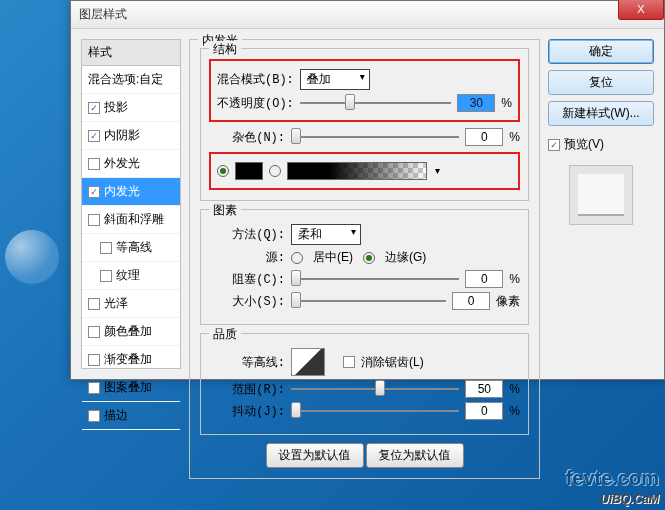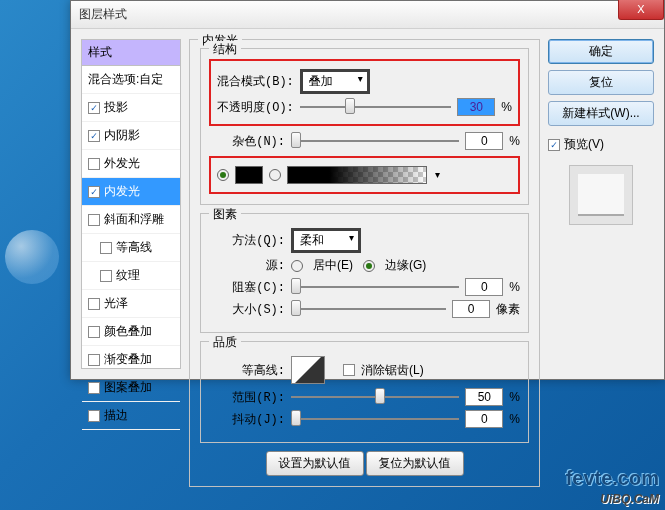--- a/index.html
+++ b/index.html
@@ -4,40 +4,40 @@
 <style>
 * { box-sizing: border-box; margin: 0; padding: 0; font-family: "Microsoft YaHei", SimSun, sans-serif; font-size: 12px; }
 body { width: 665px; height: 510px; background: linear-gradient(135deg, #2a88c9 0%, #1a6fb5 40%, #0d5a9e 100%); overflow: hidden; position: relative; }
 .bubble { position: absolute; width: 54px; height: 54px; border-radius: 50%; background: radial-gradient(circle at 30% 30%, rgba(255,255,255,0.6), rgba(150,200,240,0.3) 60%, rgba(100,170,230,0.4)); left: 5px; top: 230px; }
 .dialog { position: absolute; left: 70px; top: 0; width: 595px; height: 380px; background: #f0f0f0; border: 1px solid #707070; box-shadow: 0 0 10px rgba(0,0,0,0.3); }
 .titlebar { height: 28px; background: linear-gradient(#fdfdfd, #e8e8e8); border-bottom: 1px solid #d0d0d0; display: flex; align-items: center; padding-left: 8px; position: relative; }
 .titlebar-text { font-size: 12px; color: #333; }
 .close-btn { position: absolute; right: 0; top: -1px; width: 46px; height: 20px; background: linear-gradient(#e07070, #c83030); color: #fff; text-align: center; line-height: 18px; border: 1px solid #a02020; border-top: none; border-radius: 0 0 3px 3px; font-family: Arial; font-size: 11px; }
 .content { display: flex; padding: 10px; gap: 8px; height: calc(100% - 28px); }
 .styles-panel { width: 100px; border: 1px solid #c0c0c0; background: #fff; }
-.styles-header { background: #c4b5fd; border-bottom: 1px solid #c0c0c0; padding: 4px 6px; }
+.styles-header { background: #e5e5e5; border-bottom: 1px solid #c0c0c0; padding: 4px 6px; }
 .style-item { padding: 5px 6px; border-bottom: 1px solid #f0f0f0; display: flex; align-items: center; gap: 4px; cursor: pointer; }
 .style-item.selected { background: #3399ff; color: #fff; }
 .style-item.indent { padding-left: 18px; }
 .chk { width: 12px; height: 12px; border: 1px solid #888; background: #fff; display: inline-flex; align-items: center; justify-content: center; font-size: 9px; color: #1a5fb4; }
 .chk.checked::before { content: "✓"; }
 .main-panel { flex: 1; display: flex; flex-direction: column; gap: 6px; }
 .fieldset { border: 1px solid #c0c0c0; padding: 8px 10px 10px; position: relative; }
 .fieldset > .legend { position: absolute; top: -8px; left: 8px; background: #f0f0f0; padding: 0 4px; font-size: 12px; }
 .inner-fieldset { border: 1px solid #c0c0c0; padding: 10px 8px; margin-bottom: 8px; position: relative; }
 .inner-fieldset > .legend { position: absolute; top: -8px; left: 8px; background: #f0f0f0; padding: 0 4px; }
 .row { display: flex; align-items: center; gap: 6px; margin: 4px 0; }
 .row-label { min-width: 76px; text-align: right; font-family: Liberation Mono, monospace; }
-.dropdown { border: 3px solid #404040; background: #fff; padding: 1px 18px 1px 6px; position: relative; min-width: 70px; display: inline-block; }
+.dropdown { border: 1px solid #404040; background: #fff; padding: 1px 18px 1px 6px; position: relative; min-width: 70px; display: inline-block; }
 .dropdown::after { content: "▾"; position: absolute; right: 4px; top: 1px; font-size: 10px; }
 .slider { flex: 1; height: 18px; position: relative; display: flex; align-items: center; }
 .slider-track { flex: 1; height: 2px; background: #888; position: relative; }
 .slider-thumb { position: absolute; width: 10px; height: 16px; background: linear-gradient(#fdfdfd,#d8d8d8); border: 1px solid #888; top: -8px; border-radius: 2px; }
 .num-input { width: 38px; border: 1px solid #888; background: #fff; text-align: center; padding: 1px 2px; }
-.num-input.sel { background: #3399ff; color: #4c1d95; }
+.num-input.sel { background: #3399ff; color: #0f172a; }
 .redbox { border: 2px solid #e02020; padding: 4px 6px; }
 .colorswatch { width: 28px; height: 18px; border: 1px solid #666; display: inline-block; }
 .gradient-bar { width: 140px; height: 18px; border: 1px solid #666; background: linear-gradient(to right, #000 0%, #000 30%, transparent 100%), repeating-conic-gradient(#ccc 0 25%, #fff 0 50%) 0 0/10px 10px; display: inline-block; position: relative; }
 .gradient-bar::after { content: "▾"; position: absolute; right: -14px; top: 2px; font-size: 10px; }
 .radio-group { display: flex; gap: 10px; align-items: center; }
 .radio { width: 12px; height: 12px; border: 1px solid #666; border-radius: 50%; display: inline-flex; align-items: center; justify-content: center; }
 .radio.on::before { content: ""; width: 6px; height: 6px; background: #2a7714; border-radius: 50%; }
 .contour { width: 34px; height: 28px; border: 1px solid #888; background: linear-gradient(135deg, #fff 49%, #333 51%); display: inline-block; }
 .btn-row { display: flex; gap: 2px; justify-content: center; }
 .push-btn { border: 1px solid #888; background: linear-gradient(#fdfdfd,#e0e0e0); padding: 3px 12px; border-radius: 3px; cursor: pointer; }

